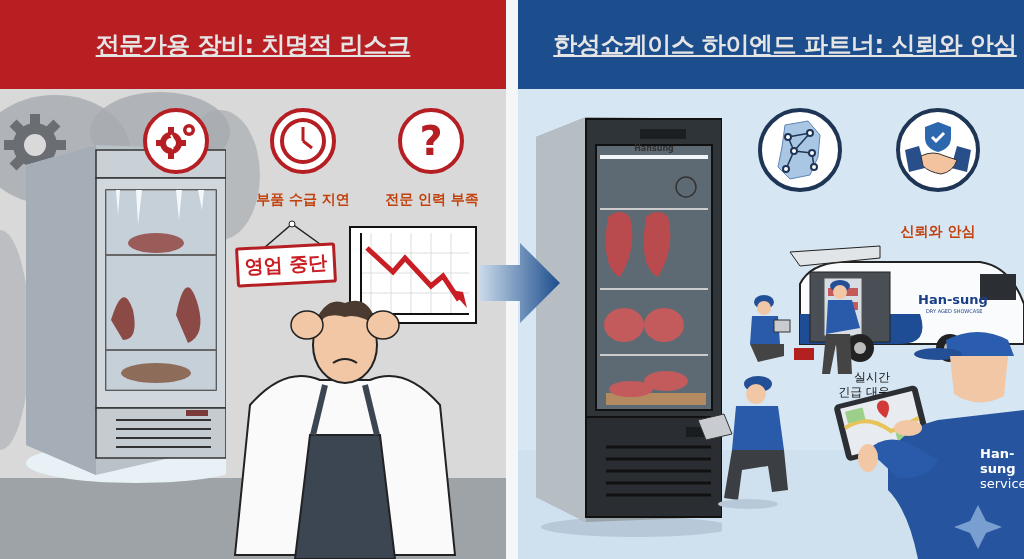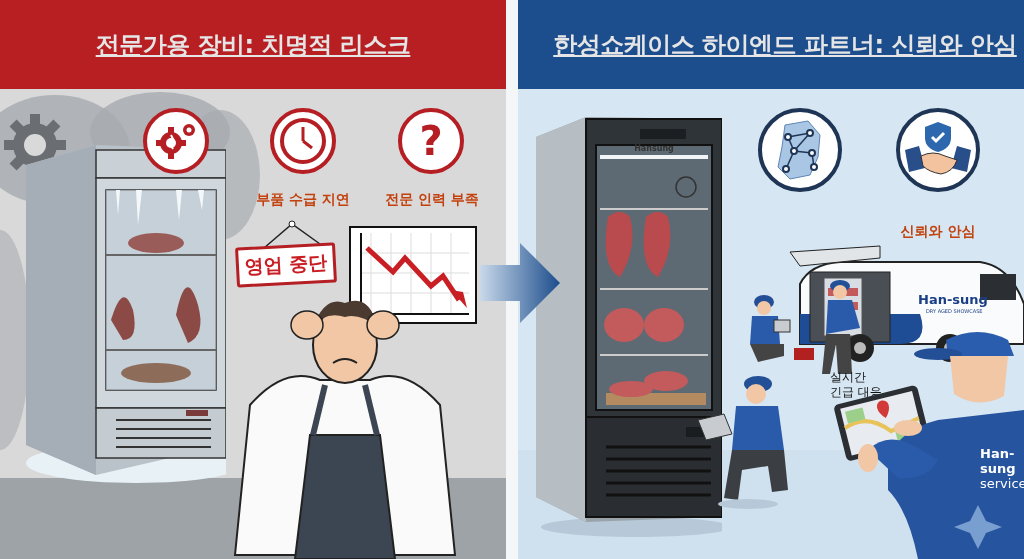--- a/index.html
+++ b/index.html
@@ -24,21 +24,21 @@
   .blue-circle { border: 4px solid #1f3555; width: 84px; height: 84px; }
   .label { position: absolute; font-size: 14px; font-weight: bold; color: #c2410c; text-align: center; line-height: 18px; }
   .fridge-l { position: absolute; left: 26px; top: 145px; width: 200px; height: 340px; }
   .fridge-r { position: absolute; left: 18px; top: 117px; width: 186px; height: 420px; }
   .sign { position: absolute; left: 236px; top: 245px; width: 100px; height: 40px; background: #fff;
           border: 3px solid #b51e23; border-radius: 3px; color: #c81e24; font-weight: bold; font-size: 19px;
           display: flex; align-items: center; justify-content: center; transform: rotate(-3deg); }
   .chart { position: absolute; left: 349px; top: 226px; width: 128px; height: 98px; background: #fff; border: 2px solid #111; }
   .arrow { position: absolute; left: 480px; top: 243px; width: 80px; height: 80px; z-index: 5; }
   .van-text { position: absolute; font-weight: bold; color: #1b3f86; margin-top: 20px; }
-  .tablet-label { position: absolute; font-size: 12px; color: #111; text-align: left; line-height: 15px; }
+  .tablet-label { position: absolute; font-size: 12px; color: #111; text-align: right; line-height: 15px; }
 </style>
 </head>
 <body>
 
 <div class="panel left">
   <div class="header">
     <div class="h-line1">전문가용 장비: 치명적 리스크</div>
   </div>
 
   <div class="smoke" style="left:-20px;top:95px;width:150px;height:110px;"></div>

